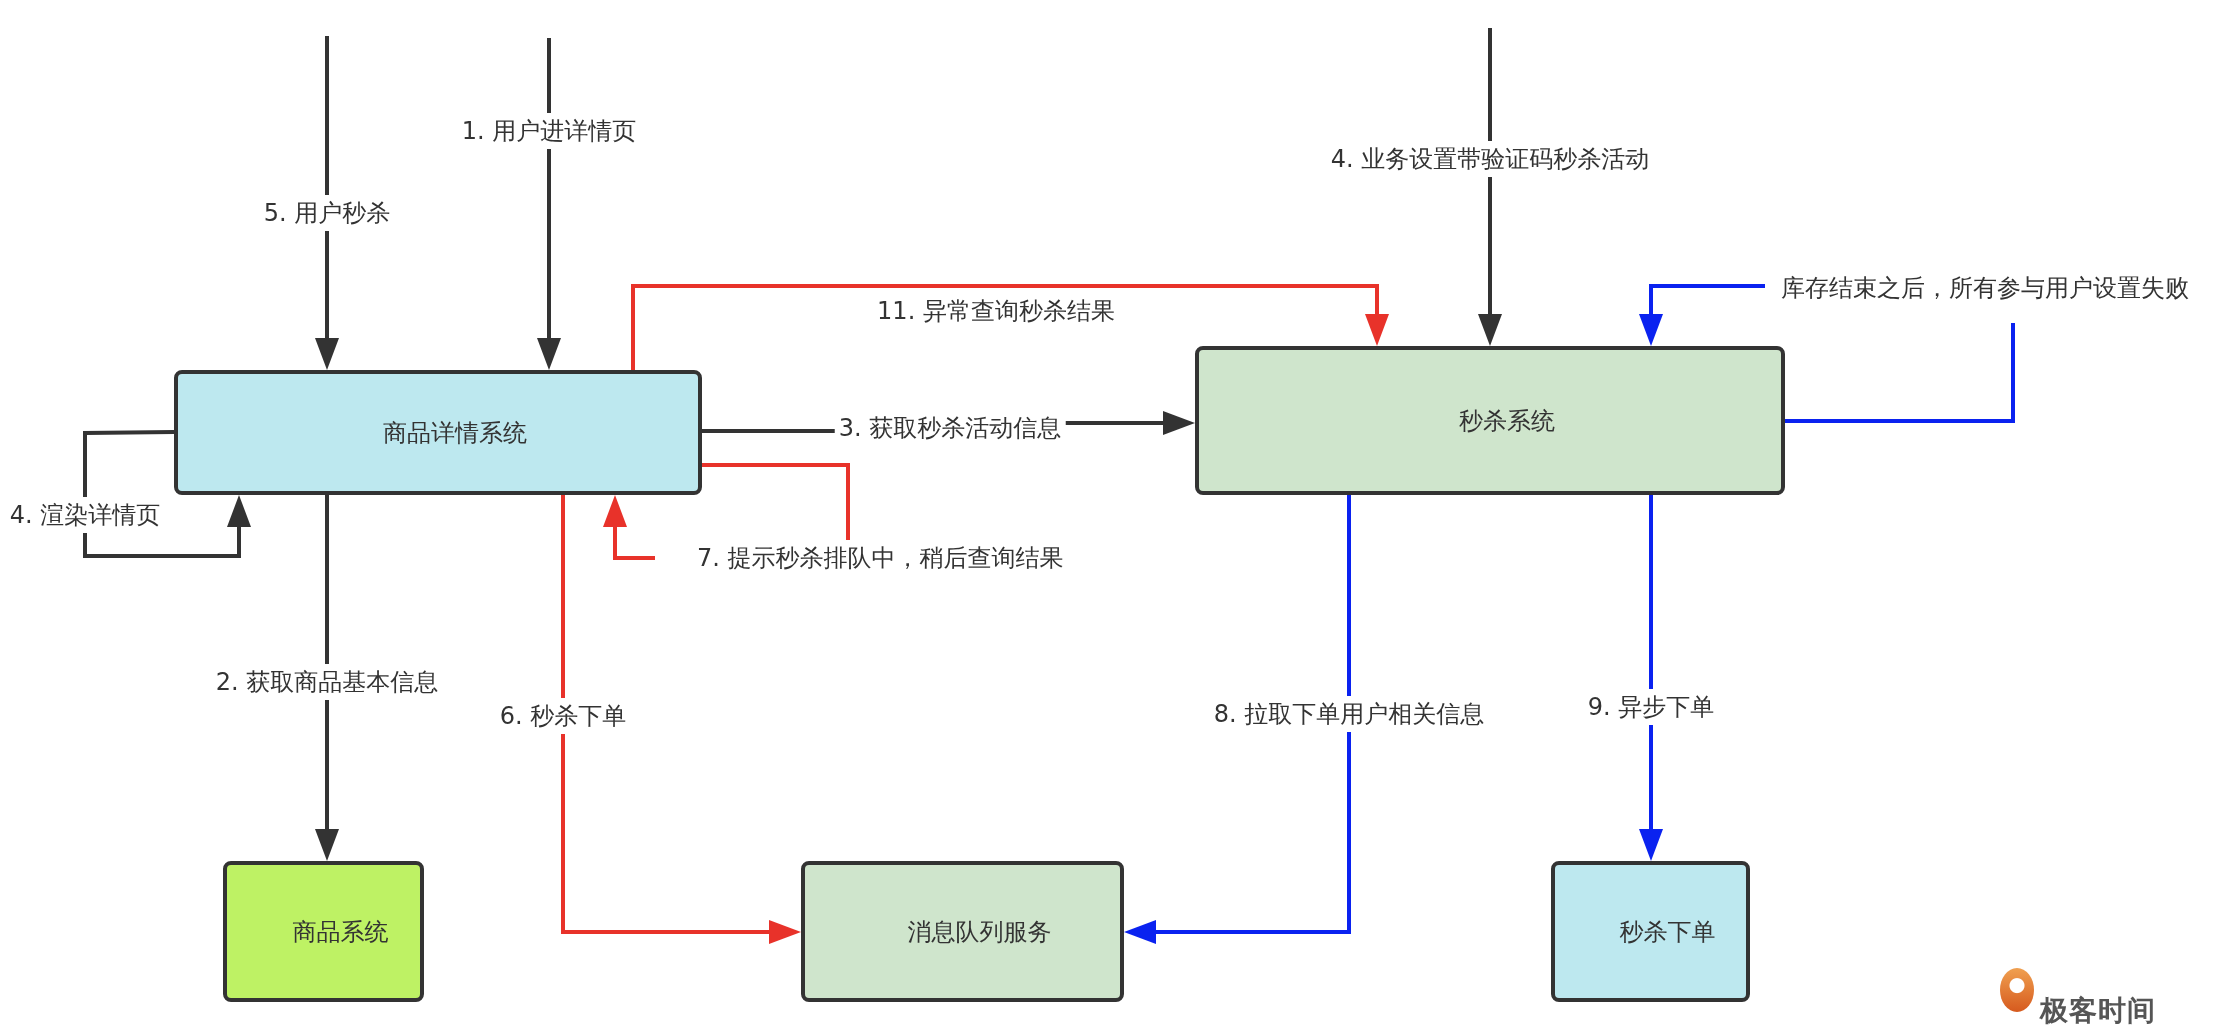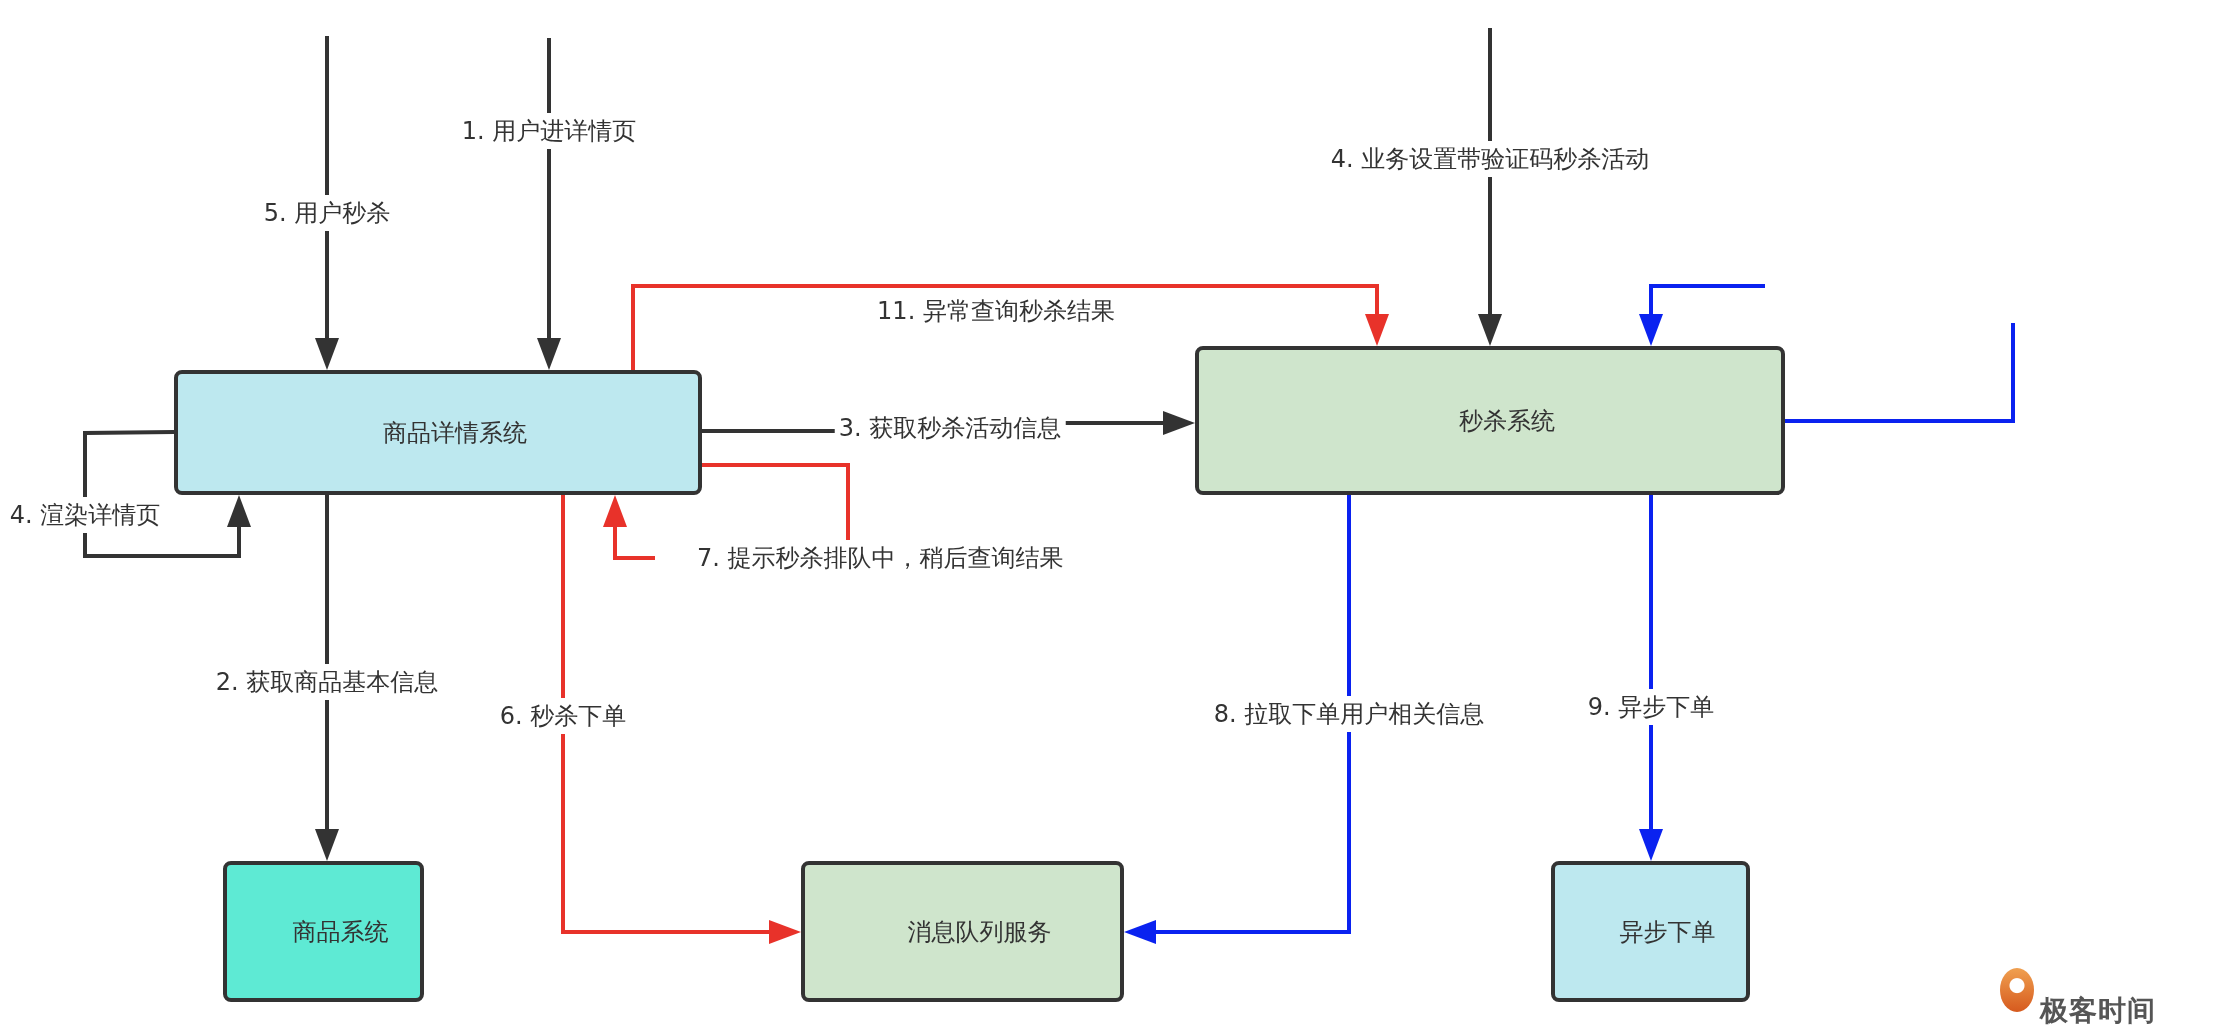--- a/index.html
+++ b/index.html
@@ -93,35 +93,36 @@
     </g>
   </g>
 </svg>
 
 <div class="box" style="left:174px;top:370px;width:528px;height:125px;background:#bde8ef;">
   <span>商品详情系统</span>
 </div>
 <div class="box" style="left:1195px;top:346px;width:590px;height:149px;background:#cfe5cc;">
   <span>秒杀系统</span>
 </div>
-<div class="box" style="left:223px;top:861px;width:201px;height:141px;background:#5eead4;">
+<div class="box" style="left:223px;top:861px;width:201px;height:141px;background:#bef264;">
   <span>商品系统</span>
 </div>
 <div class="box" style="left:801px;top:861px;width:323px;height:141px;background:#cfe5cc;">
   <span>消息队列服务</span>
 </div>
 <div class="box" style="left:1551px;top:861px;width:199px;height:141px;background:#bde8ef;">
-  <span>异步下单</span>
+  <span>秒杀下单</span>
 </div>
 
 <div class="lbl" style="left:327px;top:213px;">5. 用户秒杀</div>
 <div class="lbl" style="left:549px;top:131px;">1. 用户进详情页</div>
 <div class="lbl" style="left:1490px;top:159px;">4. 业务设置带验证码秒杀活动</div>
 <div class="lbl" style="left:996px;top:285px;margin-top:26px;">11. 异常查询秒杀结果</div>
 <div class="lbl" style="left:1985px;top:288px;line-height:34px;">
+  <div>库存结束之后，所有参与用户设置失败</div>
 </div>
 <div class="lbl" style="left:950px;top:428px;">3. 获取秒杀活动信息</div>
 <div class="lbl" style="left:85px;top:515px;">4. 渲染详情页</div>
 <div class="lbl left" style="left:651px;top:558px;margin-left:42px;">7. 提示秒杀排队中，稍后查询结果</div>
 <div class="lbl" style="left:327px;top:682px;">2. 获取商品基本信息</div>
 <div class="lbl" style="left:563px;top:716px;">6. 秒杀下单</div>
 <div class="lbl" style="left:1349px;top:714px;">8. 拉取下单用户相关信息</div>
 <div class="lbl" style="left:1651px;top:707px;">9. 异步下单</div>
 
 <div class="logo">

